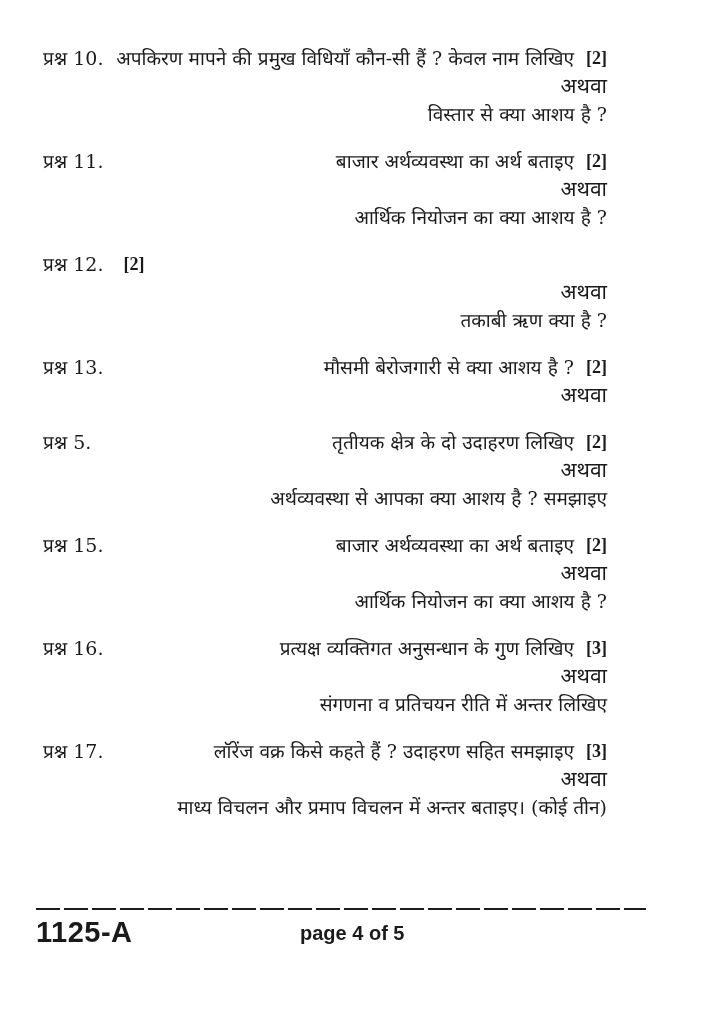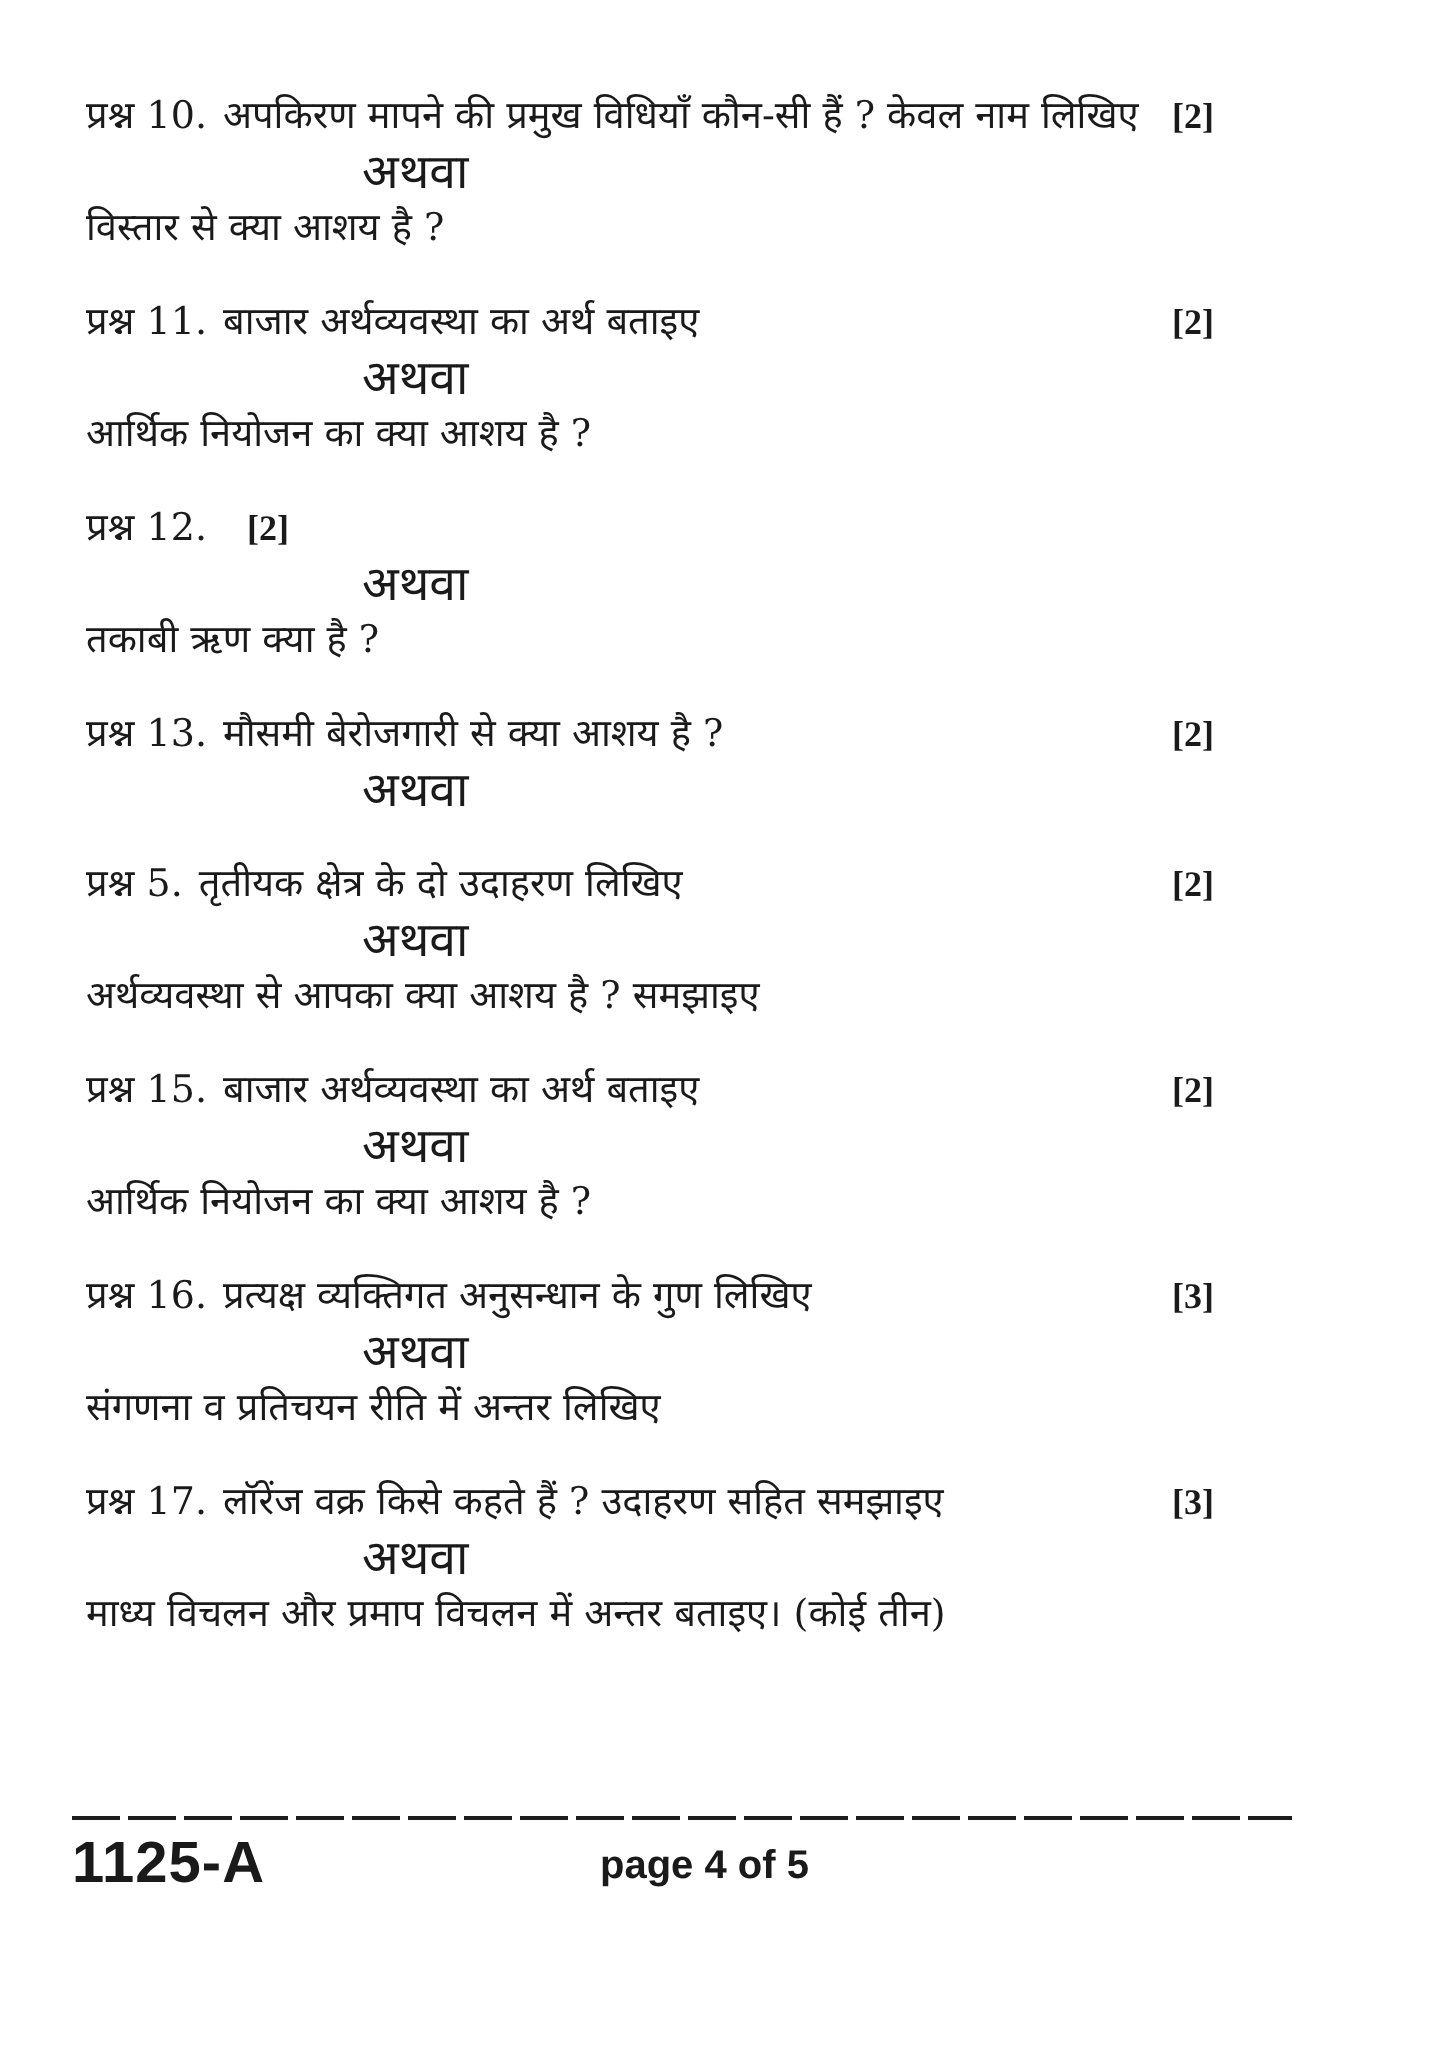--- a/index.html
+++ b/index.html
@@ -15,20 +15,21 @@
     background: #ffffff;
     color: #1a1a1a;
     font-family: "DejaVu Serif", "Liberation Serif", serif;
     overflow: hidden;
   }
   .questions {
     padding: 44px 118px 0 43px;
   }
   .question {
     margin-bottom: 19px;
+    text-align: right;
   }
   .q-row {
     display: flex;
     align-items: flex-start;
     font-size: 19px;
     line-height: 28px;
   }
   .q-label {
     white-space: nowrap;
     margin-right: 8px;
@@ -39,21 +40,21 @@
   .q-marks {
     font-family: "Liberation Serif", "DejaVu Serif", serif;
     font-weight: bold;
     font-size: 18px;
     line-height: 28px;
     margin-left: 12px;
     white-space: nowrap;
   }
   .q-or {
     margin-left: 138px;
-    font-size: 24px;
+    font-size: 21px;
     line-height: 28px;
   }
   .q-alt {
     font-size: 19px;
     line-height: 28px;
   }
   .footer {
     position: absolute;
     left: 36px;
     top: 908px;

